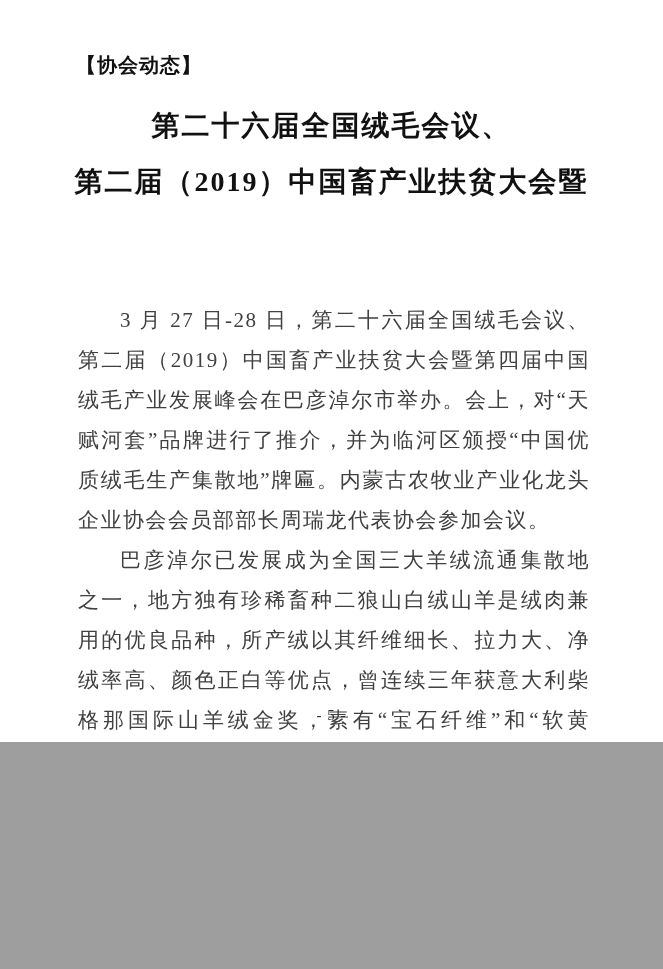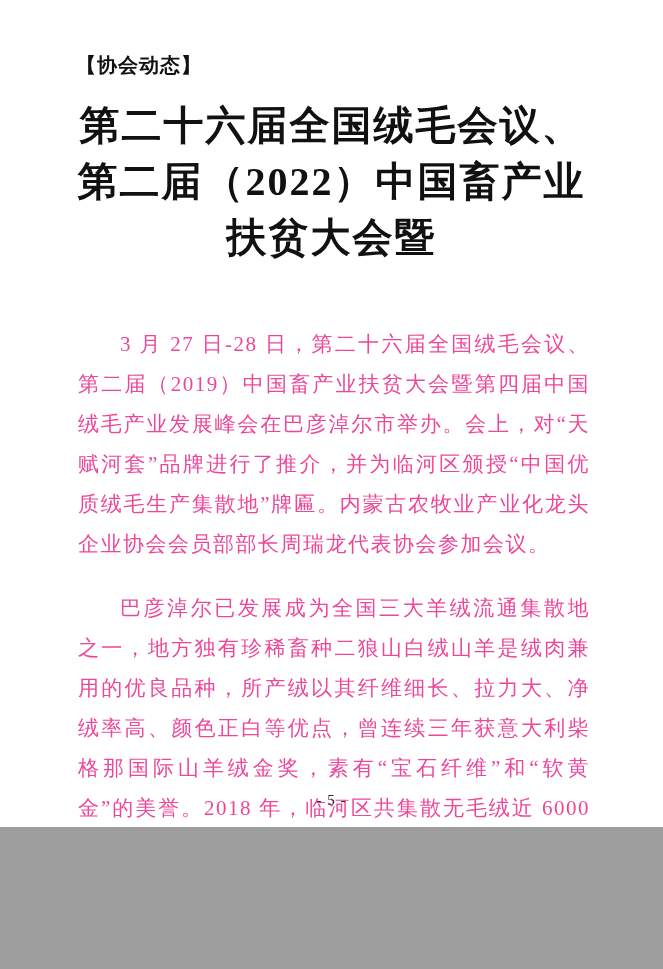--- a/index.html
+++ b/index.html
@@ -1,21 +1,21 @@
 <!DOCTYPE html>
 <html><head>
 <meta charset="utf-8">
 <style>
   * { margin: 0; padding: 0; box-sizing: border-box; }
   html, body { background: #9e9e9e; }
   body { display: flex; justify-content: center; }
   .page {
     position: relative;
     width: 663px;
-    height: 827px;
+    height: 742px;
     background: #ffffff;
     color: #1c1c1c;
     overflow: hidden;
     font-family: "Liberation Serif", serif;
   }
   .section-header {
     position: absolute;
     left: 76px;
     top: 52px;
     font-family: "Liberation Sans", sans-serif;
@@ -25,43 +25,42 @@
     color: #111111;
   }
   .title-block {
     position: absolute;
     left: 60px;
     right: 60px;
     top: 98px;
     text-align: center;
   }
   .title-line {
-    font-size: 40px;
+    font-size: 28px;
     font-weight: 700;
     line-height: 56px;
     letter-spacing: 2px;
     color: #111111;
     font-family: "Liberation Serif", serif;
   }
   .body-block {
     position: absolute;
     left: 78px;
     top: 300px;
     width: 512px;
   }
   .body-paragraph {
     font-size: 21px;
     line-height: 40px;
     text-align: justify;
     text-justify: inter-character;
     text-indent: 2em;
     letter-spacing: 1.5px;
-    color: #ec4899;
+    color: #404040;
     font-family: "Liberation Serif", serif;
-    margin-top: 24px;
   }
   .page-footer {
     position: absolute;
     left: 0;
     right: 0;
     bottom: 18px;
     text-align: center;
     font-size: 15px;
     letter-spacing: 1px;
     color: #2a2a2a;
@@ -70,21 +69,21 @@
 </style>
 </head>
 <body>
 
 <div class="page">
 
   <div class="section-header">【协会动态】</div>
 
   <div class="title-block">
     <div class="title-line">第二十六届全国绒毛会议、</div>
-    <div class="title-line">第二届（2022）中国畜产业扶贫大会暨</div>
+    <div class="title-line">第二届（2019）中国畜产业扶贫大会暨</div>
   </div>
 
   <div class="body-block">
     <p class="body-paragraph">3 月 27 日-28 日，第二十六届全国绒毛会议、第二届（2019）中国畜产业扶贫大会暨第四届中国绒毛产业发展峰会在巴彦淖尔市举办。会上，对“天赋河套”品牌进行了推介，并为临河区颁授“中国优质绒毛生产集散地”牌匾。内蒙古农牧业产业化龙头企业协会会员部部长周瑞龙代表协会参加会议。</p>
     <p class="body-paragraph">巴彦淖尔已发展成为全国三大羊绒流通集散地之一，地方独有珍稀畜种二狼山白绒山羊是绒肉兼用的优良品种，所产绒以其纤维细长、拉力大、净绒率高、颜色正白等优点，曾连续三年获意大利柴格那国际山羊绒金奖，素有“宝石纤维”和“软黄金”的美誉。2018 年，临河区共集散无毛绒近 6000 吨，占全国总量的 40%以上，已成为全国优质绒毛羊绒的主要流通集散地、最大的无毛绒生产基地之一，无毛绒、羊绒衫、羊绒围巾等产品主要出口美国、英国、日本、意大利、中国香港等国家和地区。</p>
 
   </div>
 
   <div class="page-footer">- 5 -</div>
 

